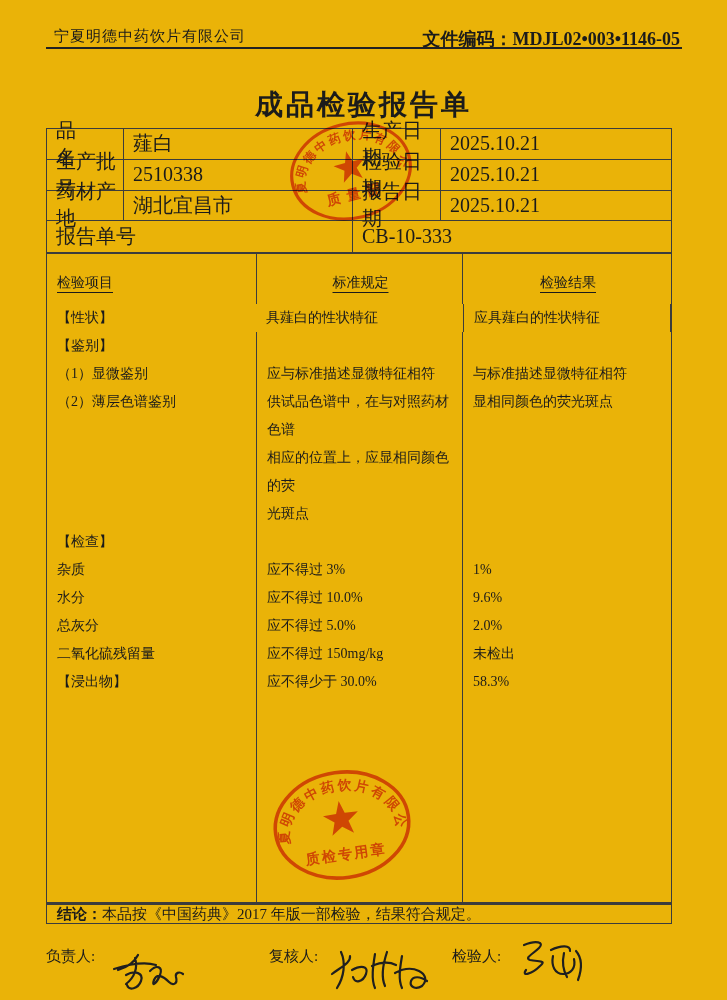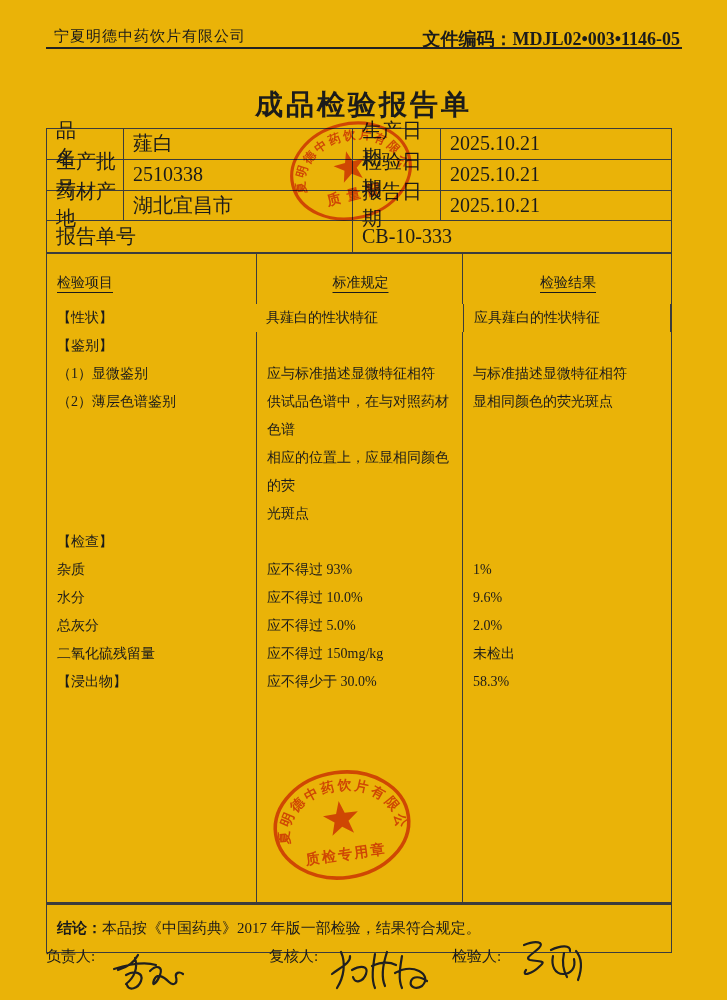--- a/index.html
+++ b/index.html
@@ -42,21 +42,21 @@
     grid-template-rows:50px repeat(10,auto) 1fr;
     font-size:14px;line-height:28px;
   }
   .mc{box-sizing:border-box;padding:0 8px 0 10px;}
   .mc.mid{border-left:1px solid var(--line);border-right:1px solid var(--line);white-space:pre-line;}
   .mhead{padding-top:19px;line-height:20px;}
   .mhead.ctr{text-align:center;}
   .mhead span{text-decoration:underline;text-underline-offset:5px;}
   
   .conclusion{
-    position:absolute;left:46px;top:903px;width:626px;height:50px;box-sizing:border-box;
+    position:absolute;left:46px;top:903px;width:626px;height:21px;box-sizing:border-box;
     border:1px solid var(--line);border-top:2px solid var(--line);
     display:flex;align-items:center;padding-left:10px;font-size:15px;
   }
   .concl-label{font-weight:bold;}
   .signatures{position:absolute;left:46px;top:941px;width:640px;height:58px;font-size:15px;}
   .sig-label{position:absolute;top:6px;}
   .sig-label.l1{left:0;}
   .sig-label.l2{left:223px;}
   .sig-label.l3{left:406px;}
   .sig-svg{position:absolute;}
@@ -126,21 +126,21 @@
     <div class="mc mid">供试品色谱中，在与对照药材色谱
 相应的位置上，应显相同颜色的荧
 光斑点</div>
     <div class="mc">显相同颜色的荧光斑点</div>
 
     <div class="mc">【检查】</div>
     <div class="mc mid"></div>
     <div class="mc"></div>
 
     <div class="mc">杂质</div>
-    <div class="mc mid">应不得过 93%</div>
+    <div class="mc mid">应不得过 3%</div>
     <div class="mc">1%</div>
 
     <div class="mc">水分</div>
     <div class="mc mid">应不得过 10.0%</div>
     <div class="mc">9.6%</div>
 
     <div class="mc">总灰分</div>
     <div class="mc mid">应不得过 5.0%</div>
     <div class="mc">2.0%</div>
 

